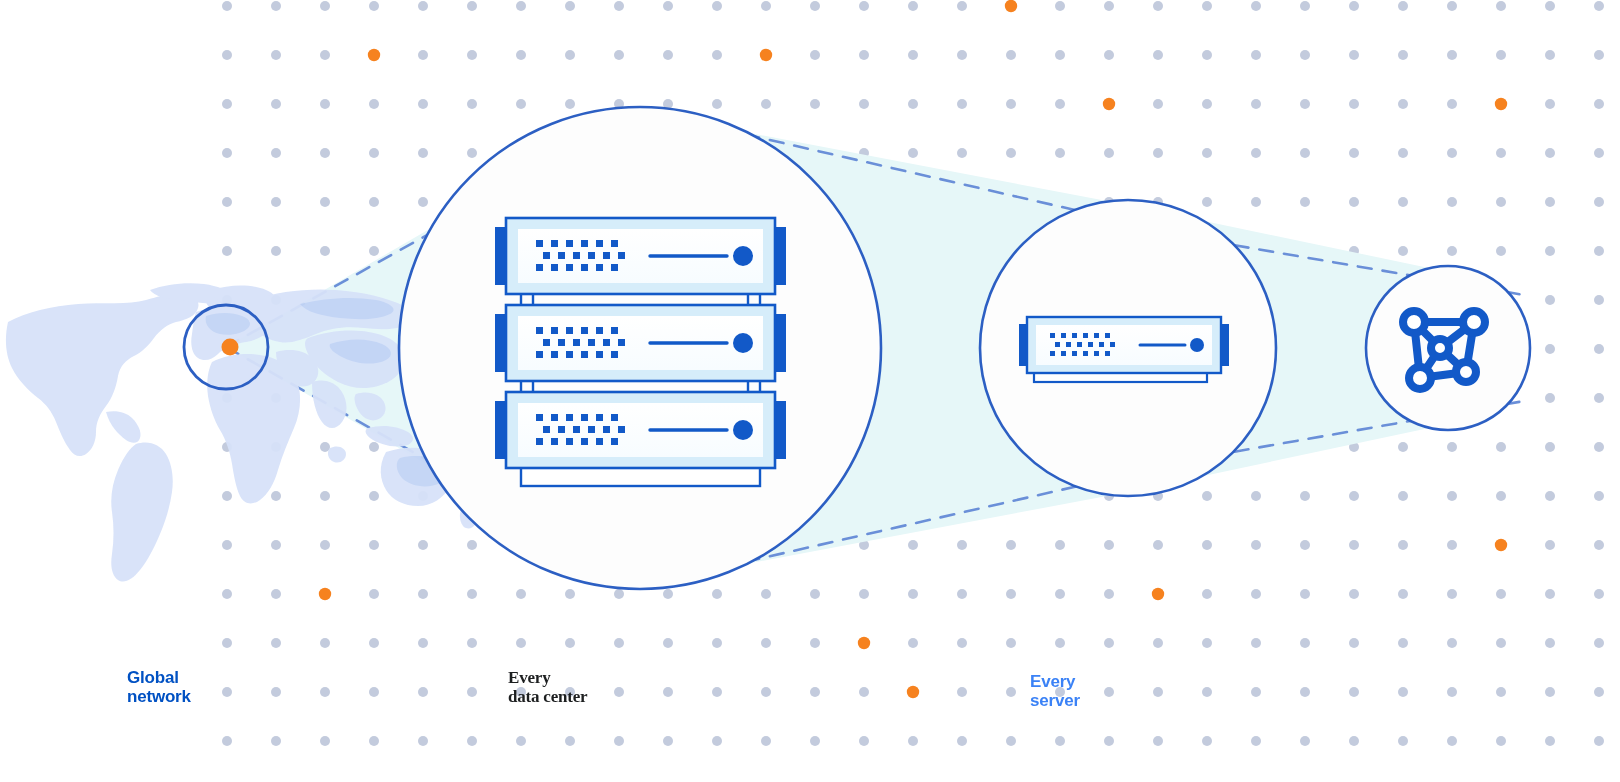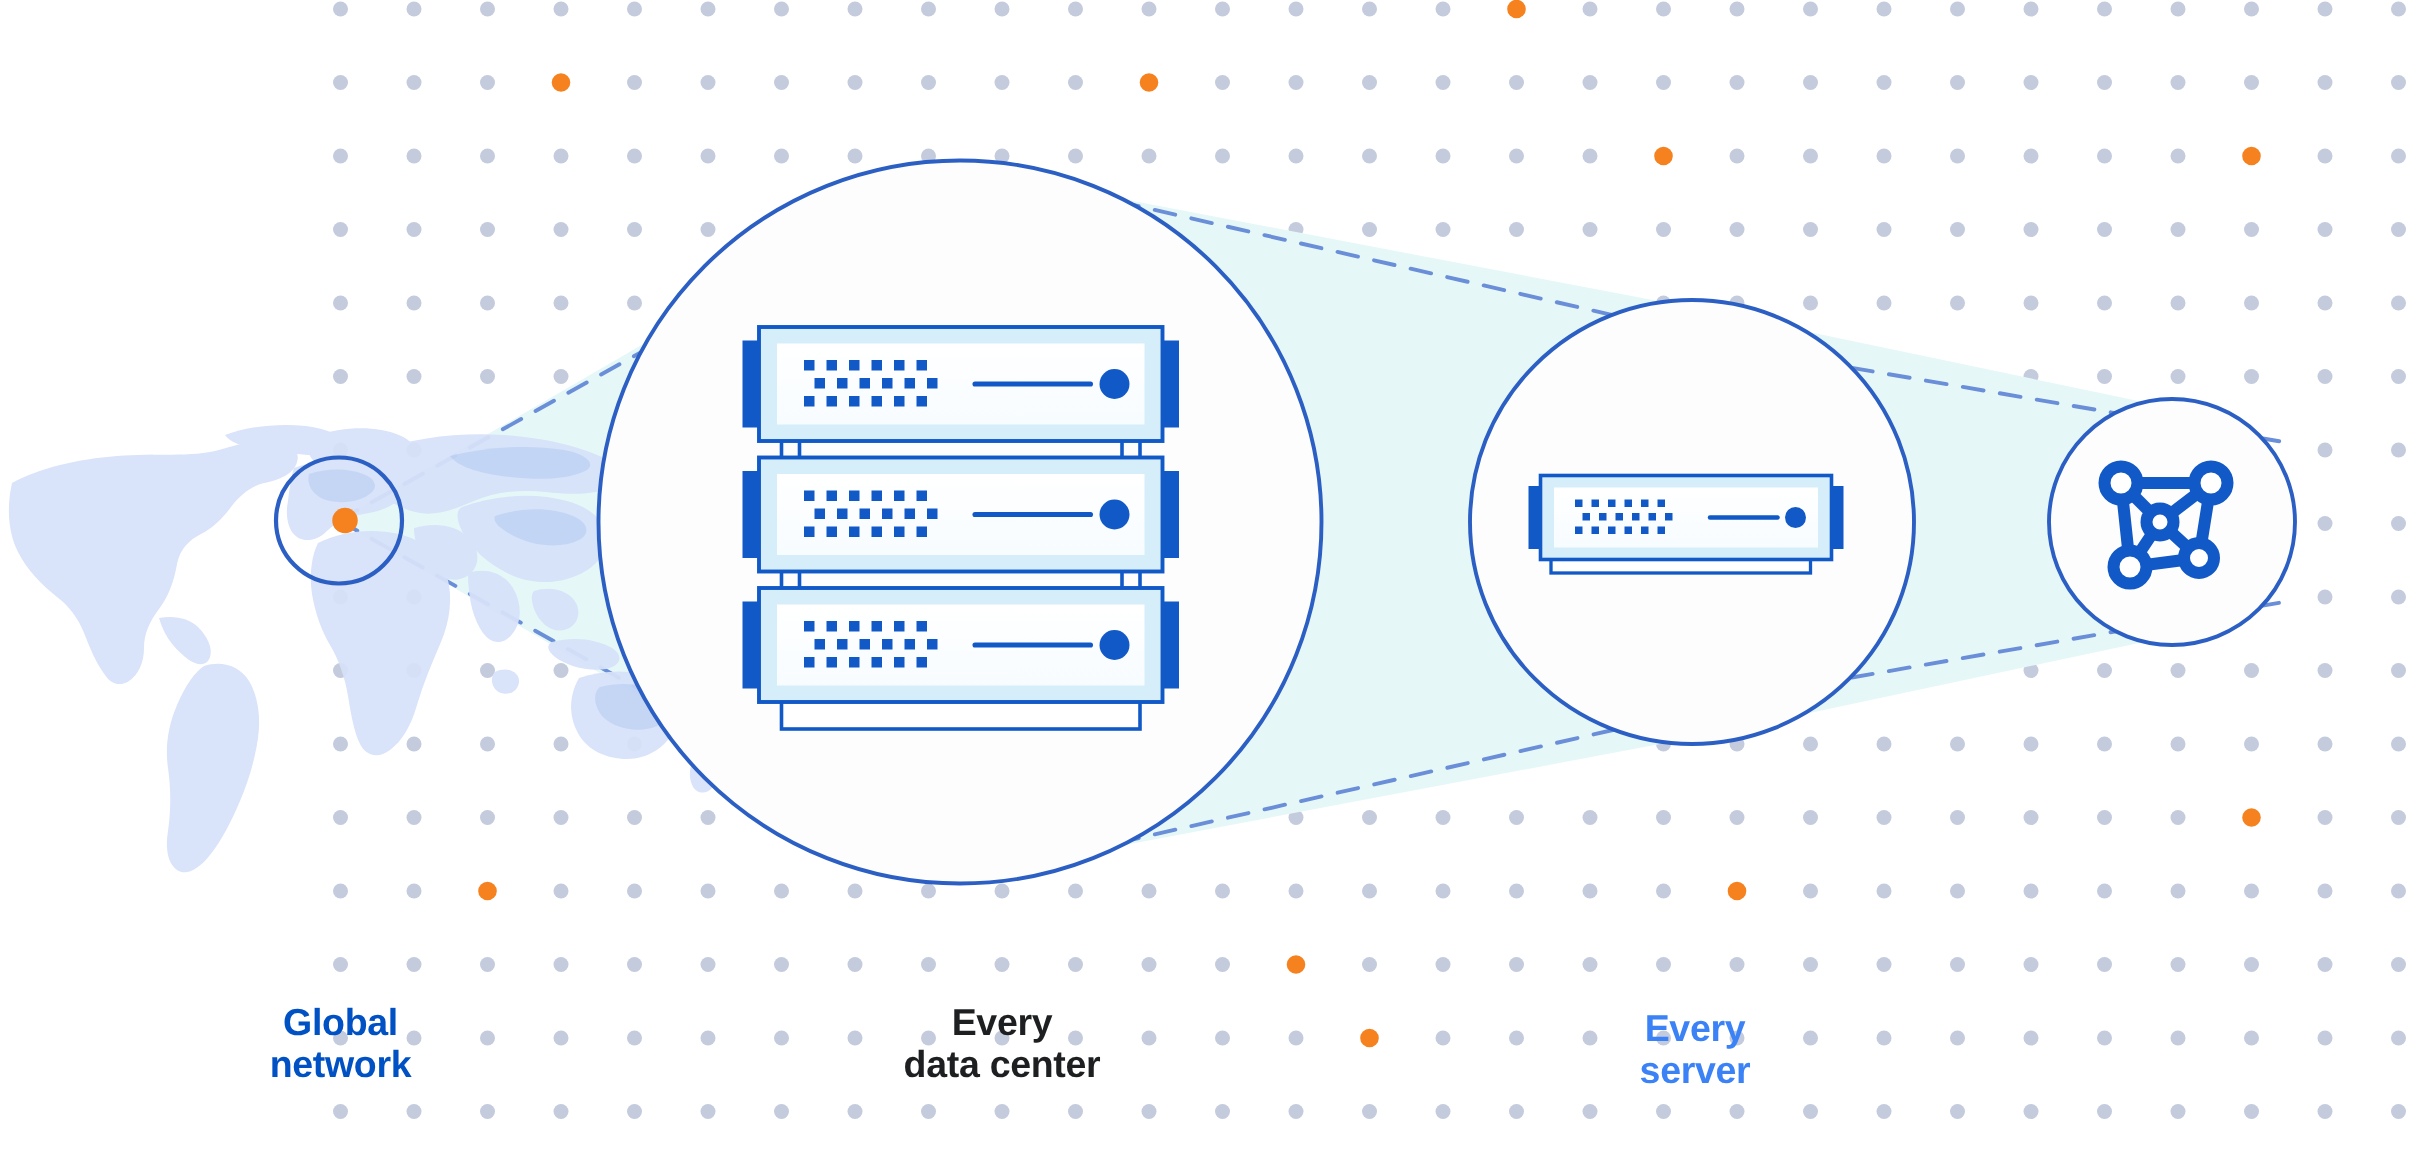--- a/index.html
+++ b/index.html
@@ -22,23 +22,23 @@
   }
   #stage svg.layer {
     position: absolute;
     top: 0;
     left: 0;
     width: 1620px;
     height: 782px;
   }
   .label {
     position: absolute;
-    text-align: center;
+    text-align: left;
     font-family: "Liberation Sans", sans-serif;
-    font-size: 25px;
+    font-size: 17px;
     font-weight: 700;
     line-height: 1.12;
     letter-spacing: -0.2px;
     white-space: pre;
     color: #1d1f20;
     user-select: none;
   }
   .label.accent { color: #0051c3; }
 </style>
 </head>
@@ -768,20 +768,20 @@
       <circle cx="1440" cy="348" r="9" fill="#ffffff"></circle>
       <circle cx="1420" cy="378" r="11" fill="#ffffff"></circle>
       <circle cx="1466" cy="372" r="10" fill="#ffffff"></circle>
     </g>
 
   </svg>
 
   <div class="label accent" style="left: 127px; top: 668px; width: 200px; color: rgb(0, 81, 195);"><span>Global</span>
 <span>network</span></div>
 
-  <div class="label" style="left: 568px; top: 668px; width: 200px; color: rgb(29, 31, 32);"><span>Every</span>
+  <div class="label" style="left: 508px; top: 668px; width: 200px; color: rgb(29, 31, 32); font-family: Liberation Serif, serif;"><span>Every</span>
 <span>data center</span></div>
 
   <div class="label" style="left: 1030px; top: 672px; width: 200px; color: #3b82f6;"><span>Every</span>
 <span>server</span></div>
 
 
 </div>
 
 </body></html>

